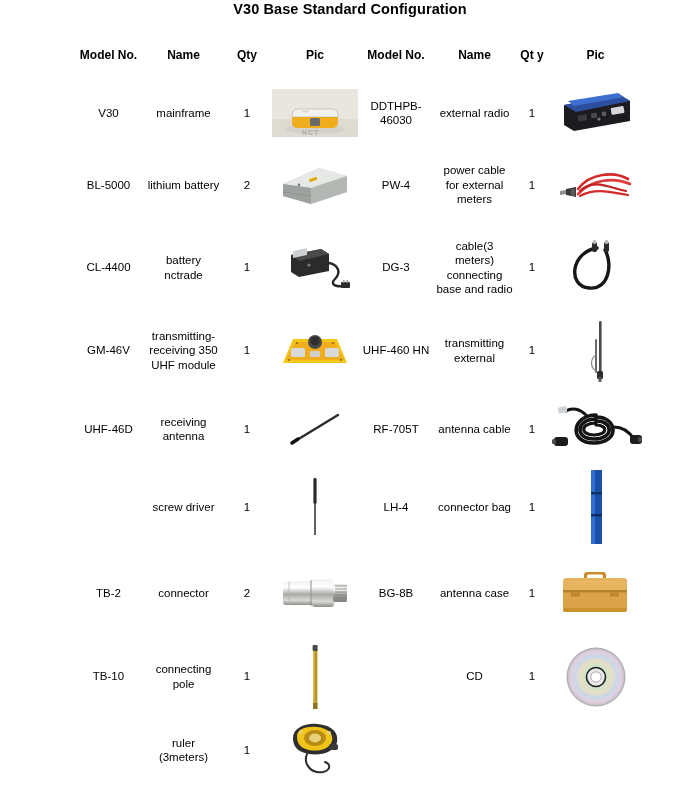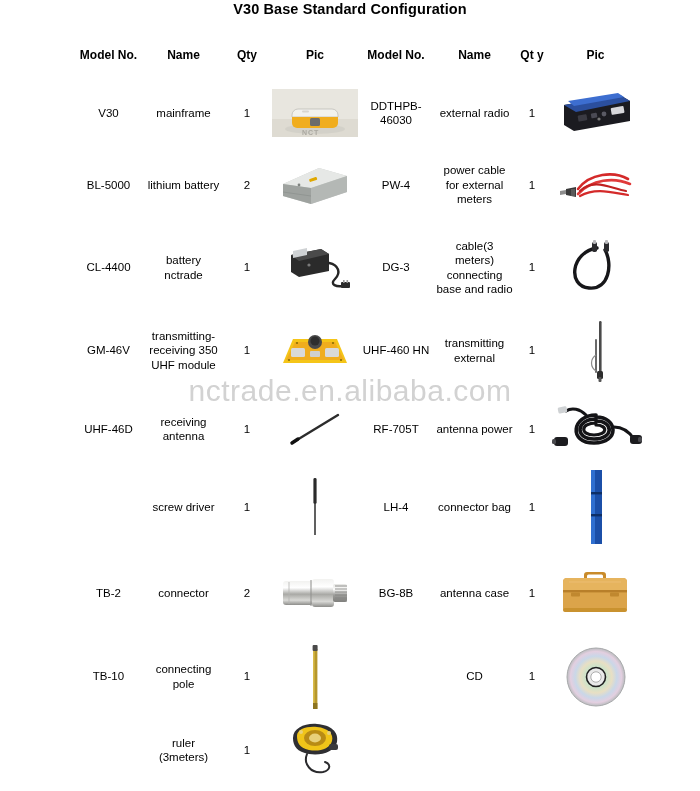--- a/index.html
+++ b/index.html
@@ -371,21 +371,21 @@
             <svg class="art" width="70" height="44" viewBox="0 0 70 44">
               <path d="M12 36 L58 8" stroke="#2c2c2c" stroke-width="2.4" stroke-linecap="round"></path>
               <path d="M12 36 L18 32" stroke="#111" stroke-width="3.4" stroke-linecap="round"></path>
             </svg>
           </div>
         </td>
         <td class="mid-div">
             <span class="cell-text model-text">RF-705T</span>
           </td>
         <td>
-            <span class="cell-text">antenna power</span>
+            <span class="cell-text">antenna cable</span>
           </td>
         <td>
             <span class="cell-text qty-text">1</span>
           </td>
         <td class="frame-r">
           <div class="pic-wrap">
             <svg class="art" width="92" height="56" viewBox="0 0 92 56">
               <g fill="none" stroke="#141417" stroke-linecap="round">
                 <path d="M46 14 C22 14, 18 42, 44 42 C70 42, 68 16, 46 16" stroke-width="3.6"></path>
                 <path d="M46 18 C26 18, 24 38, 44 38 C64 38, 64 20, 46 20" stroke-width="3.6"></path>
@@ -597,15 +597,14 @@
             <span class="cell-text qty-text"></span>
           </td>
         <td class="frame-r">
             <div class="pic-wrap"></div>
           </td>
       </tr>
 
     </tbody>
   </table>
 
-  <div id="watermark">nctrade.en.alibaba.com</div>
 
 </div>
 
 </body></html>

